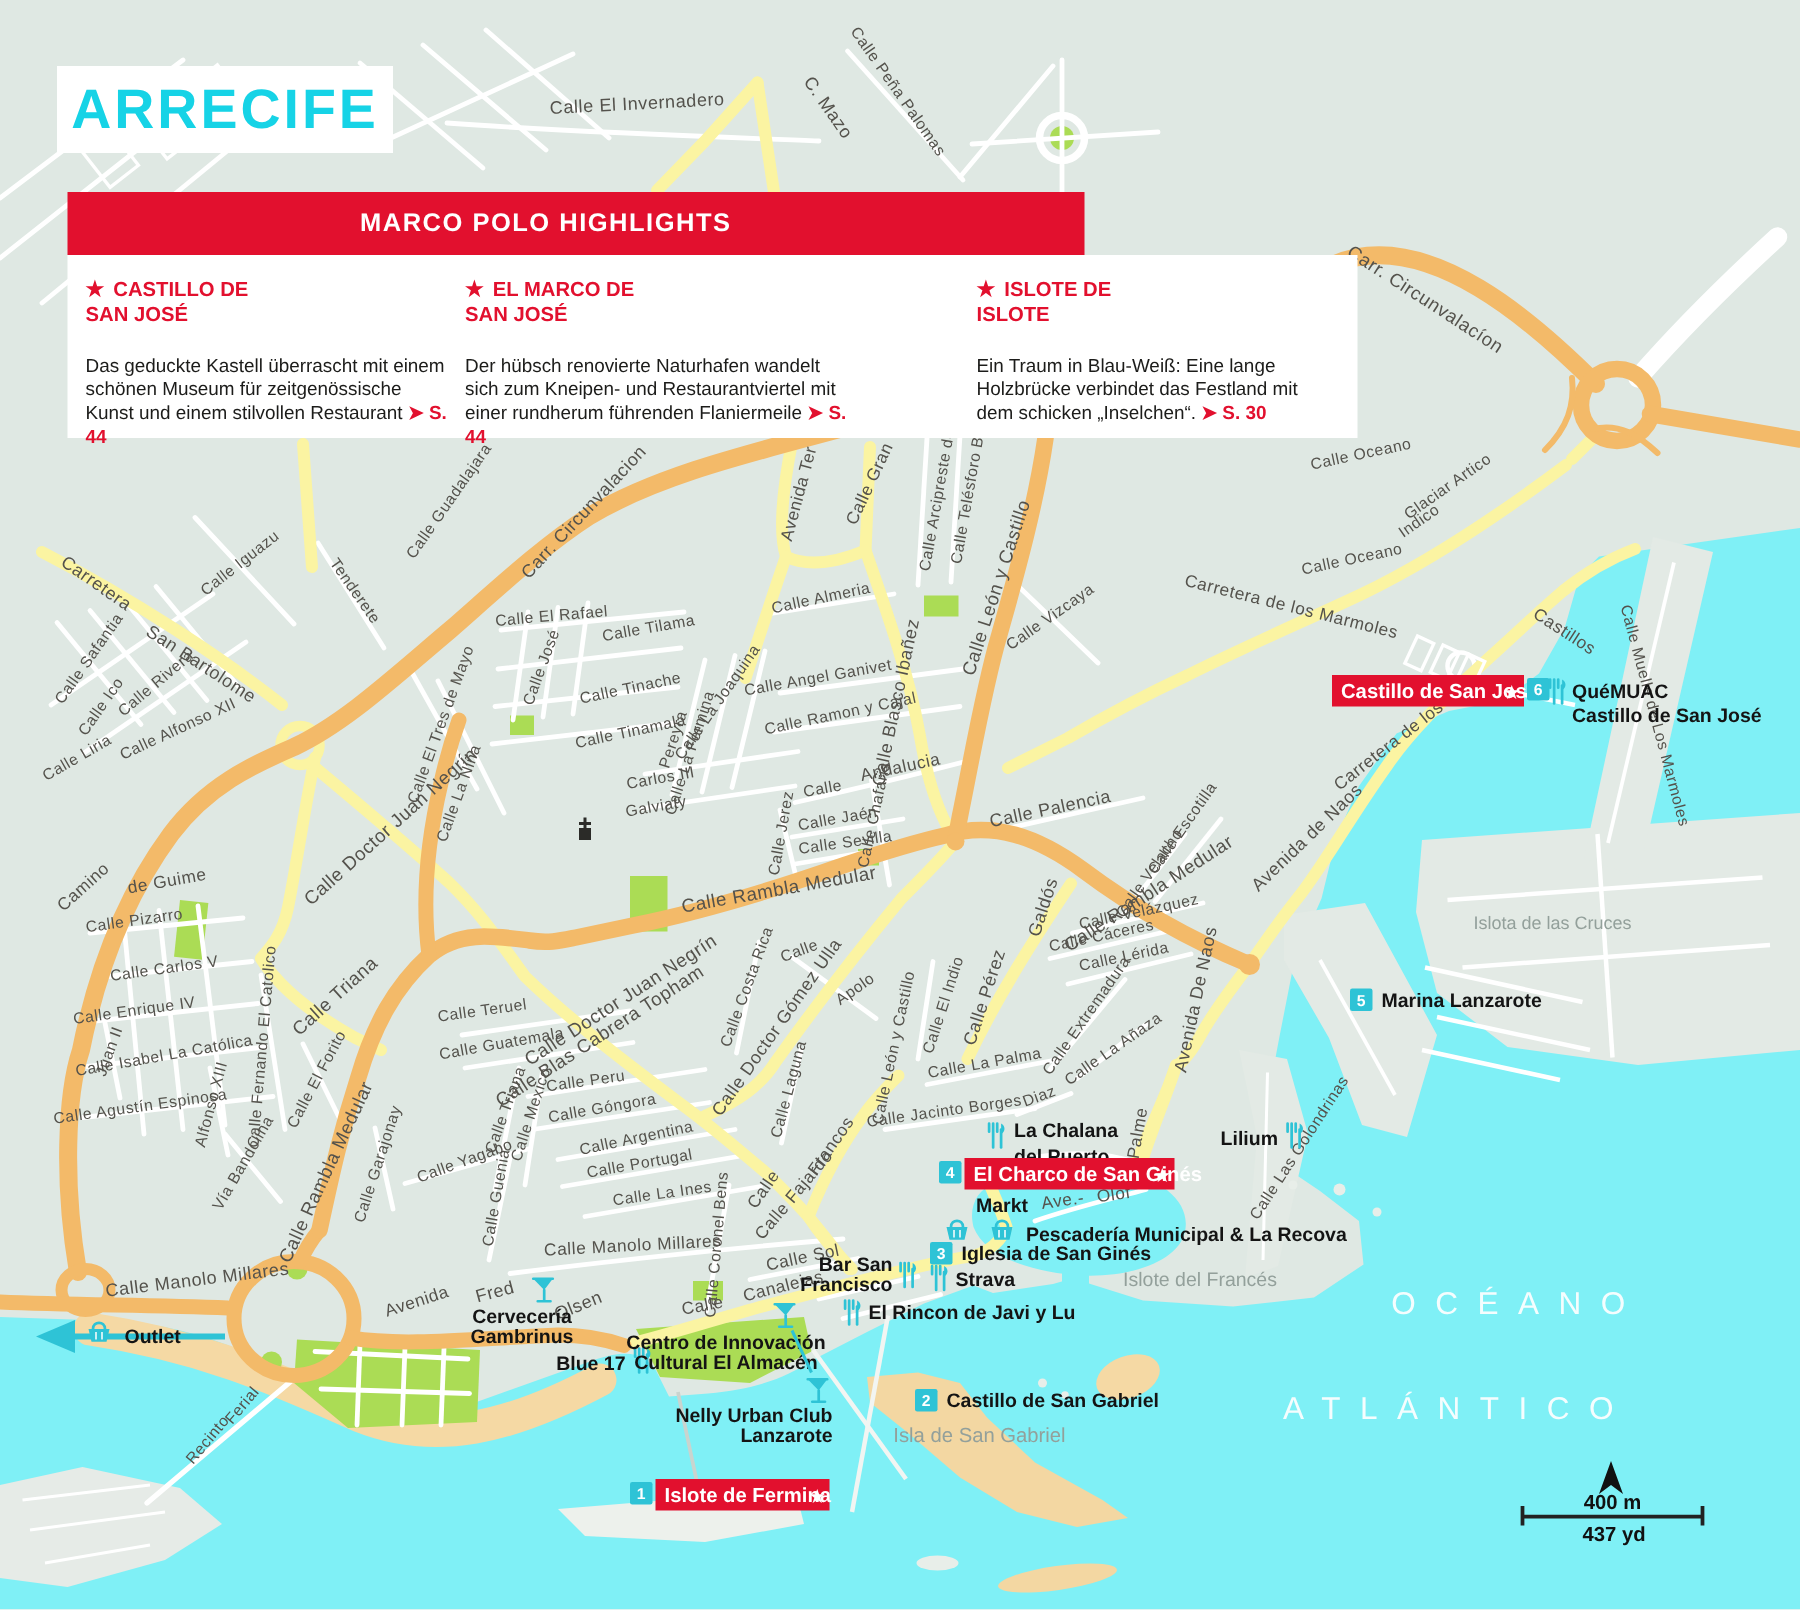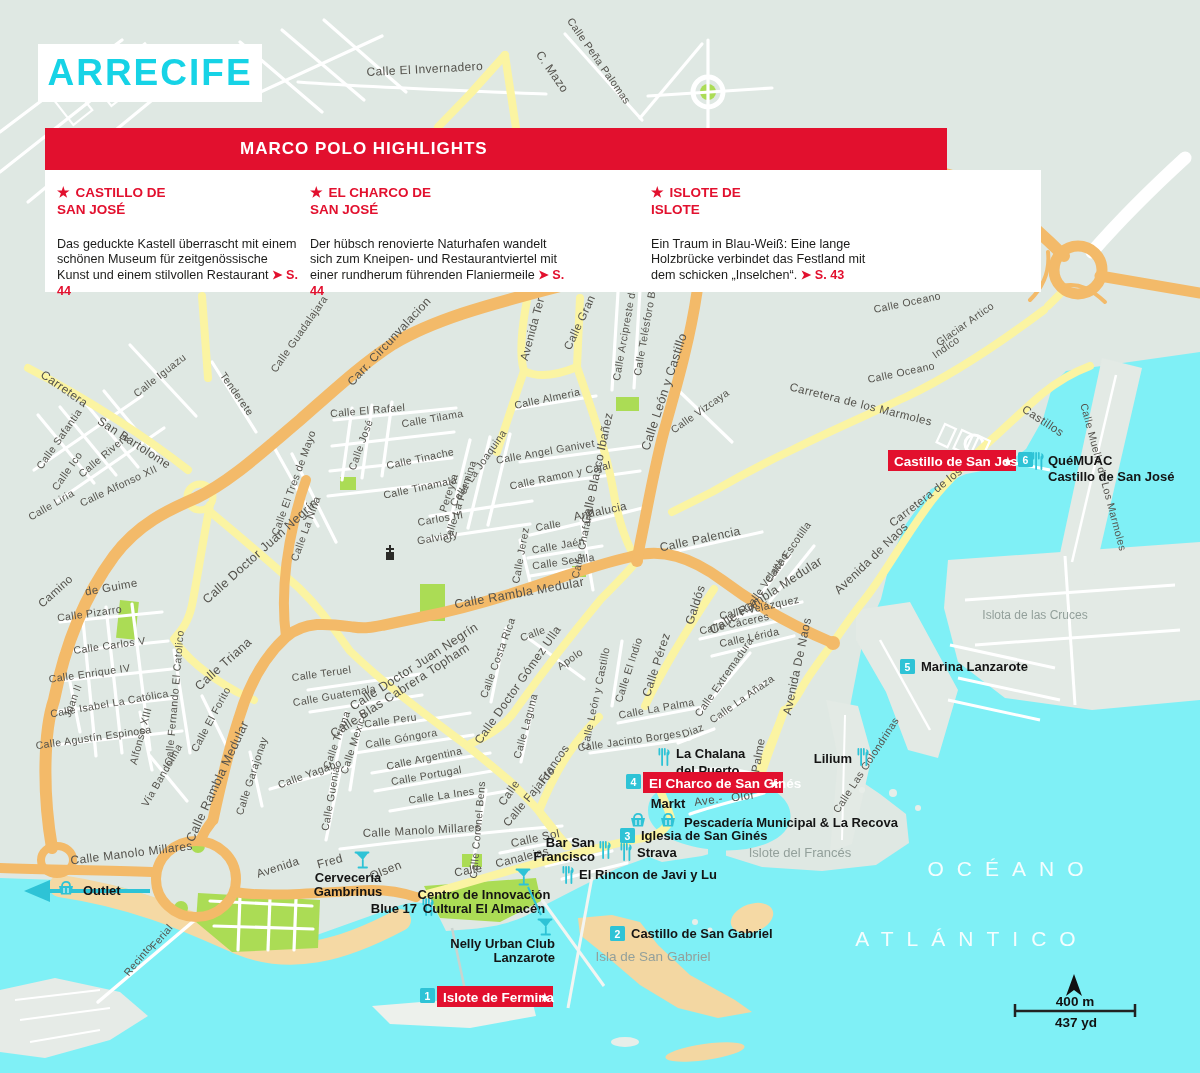--- a/index.html
+++ b/index.html
@@ -2,25 +2,25 @@
 <html><head>
 <meta charset="utf-8">
 <style>
   html,body{margin:0;padding:0;background:#fff;}
   .stage{position:relative;width:1200px;height:1073px;overflow:hidden;
          font-family:"Liberation Sans",sans-serif;background:#dfe8e3;}
   .stage svg{position:absolute;left:0;top:0;}
   .title-box{position:absolute;left:38px;top:44px;width:224px;height:58px;background:#fff;
              display:flex;align-items:center;justify-content:center;}
   .title-box span{color:#16d3e6;font-size:37px;font-weight:800;letter-spacing:2px;}
-  .banner{position:absolute;left:45px;top:128px;width:902px;height:42px;background:#e2102e;
+  .banner{position:absolute;left:45px;top:128px;width:678px;height:42px;background:#e2102e;
           color:#fff;font-weight:bold;font-size:17px;letter-spacing:1px;line-height:42px;
           padding-left:0;text-align:left;}
   .banner span{position:absolute;left:195px;}
-  .hl-box{position:absolute;left:45px;top:170px;width:996px;height:122px;background:#fff;}
+  .hl-box{position:absolute;left:45px;top:170px;width:860px;height:122px;background:#fff;}
   .hl-col{position:absolute;top:14px;}
   .hl-col.c1{left:12px;width:242px;}
   .hl-col.c2{left:265px;width:262px;}
   .hl-col.c3{left:606px;width:228px;}
   .hl-head{color:#e2102e;font-weight:bold;font-size:13.5px;line-height:1.25;}
   .hl-head .star{font-size:14px;margin-right:6px;}
   .hl-body{margin-top:18px;color:#1c1c1a;font-size:12.6px;line-height:1.24;}
   .pref{color:#e2102e;font-weight:bold;}
 </style>
 </head>
@@ -565,34 +565,34 @@
         <span>SAN JOSÉ</span>
       </div>
       <div class="hl-body">
         <span>Das geduckte Kastell überrascht mit einem schönen Museum für zeitgenössische Kunst und einem stilvollen Restaurant</span>
         <span class="pref">➤</span>
         <span class="pref">S. 44</span>
       </div>
     </div>
     <div class="hl-col c2">
       <div class="hl-head">
-        <span class="star">★</span><span>EL CHARCO DE</span><br>
+        <span class="star">★</span><span>EL MARCO DE</span><br>
         <span>SAN JOSÉ</span>
       </div>
       <div class="hl-body">
         <span>Der hübsch renovierte Naturhafen wandelt sich zum Kneipen- und Restaurantviertel mit einer rundherum führenden Flaniermeile</span>
         <span class="pref">➤</span>
         <span class="pref">S. 44</span>
       </div>
     </div>
     <div class="hl-col c3">
       <div class="hl-head">
         <span class="star">★</span><span>ISLOTE DE</span><br>
         <span>ISLOTE</span>
       </div>
       <div class="hl-body">
         <span>Ein Traum in Blau-Weiß: Eine lange Holzbrücke verbindet das Festland mit dem schicken „Inselchen“.</span>
         <span class="pref">➤</span>
-        <span class="pref">S. 43</span>
+        <span class="pref">S. 30</span>
       </div>
     </div>
   </div>
 </div>
 
 </body></html>

